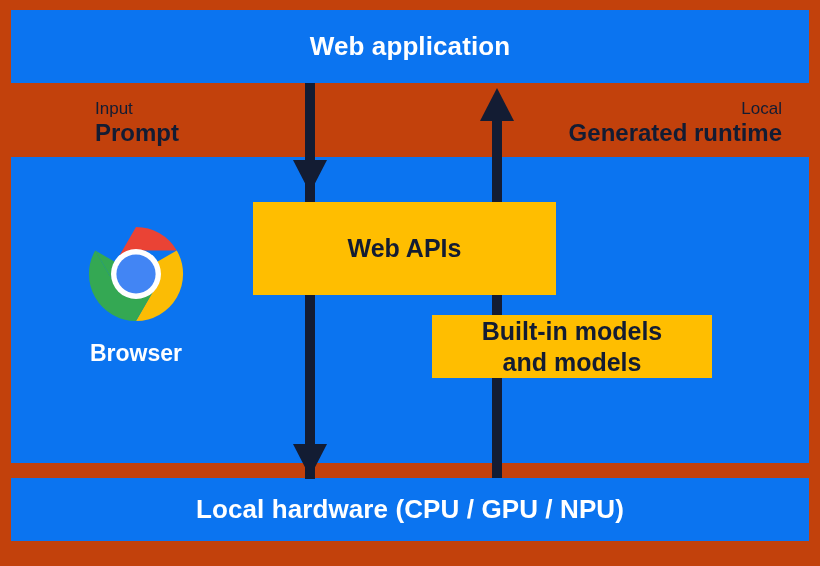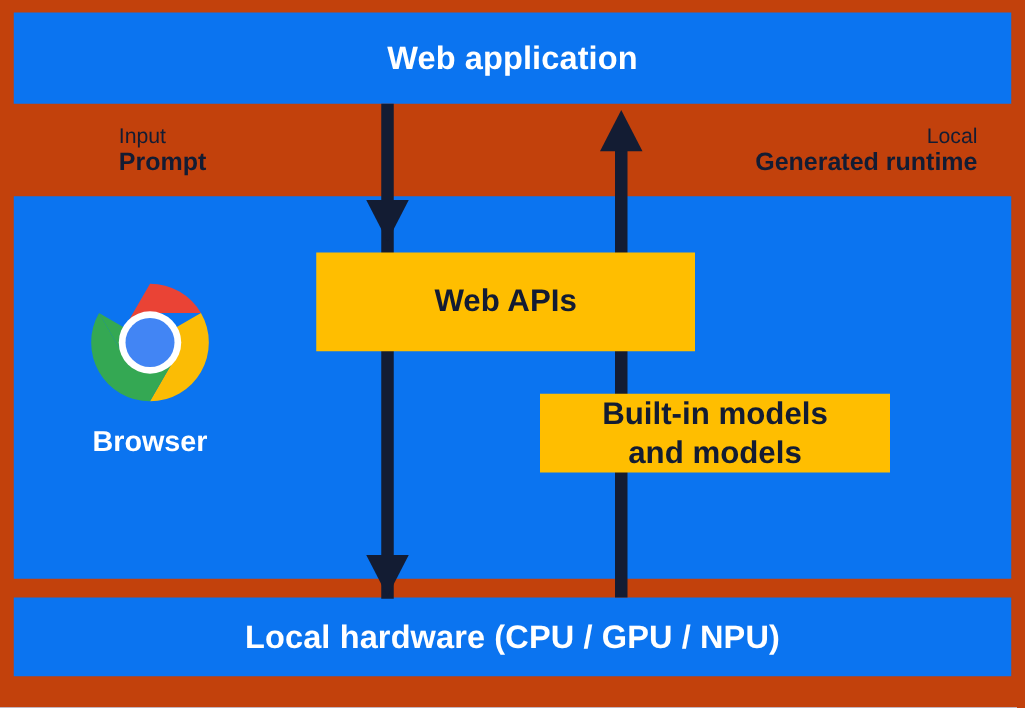--- a/index.html
+++ b/index.html
@@ -76,21 +76,21 @@
     color: #131c33;
     line-height: 1.18;
   }
   .flow-label .kind {
     display: block;
     font-size: 17px;
     font-weight: normal;
   }
   .flow-label .value {
     display: block;
-    font-size: 20px;
+    font-size: 24px;
     font-weight: bold;
   }
   #flow-input  { left: 95px; top: 99px;  text-align: left; }
   #flow-output { right: 38px; top: 99px;  text-align: right; }
 
   
   .amber-box {
     position: absolute;
     background: #FFBE00;
     display: flex;
@@ -101,33 +101,33 @@
   .amber-box .box-label {
     color: #131c33;
     font-weight: bold;
     font-size: 25px;
     line-height: 1.22;
   }
   #box-web-apis {
     left: 253px;
     top: 202px;
     width: 303px;
-    height: 79px;
+    height: 93px;
   }
   #box-builtin {
     left: 432px;
     top: 315px;
     width: 280px;
     height: 63px;
   }
 
   
   #browser-block {
     position: absolute;
-    left: 50px;
+    left: 66px;
     top: 225px;
     width: 140px;
     display: flex;
     flex-direction: column;
     align-items: center;
   }
   #chrome-logo {
     width: 98px;
     height: 98px;
     display: block;

